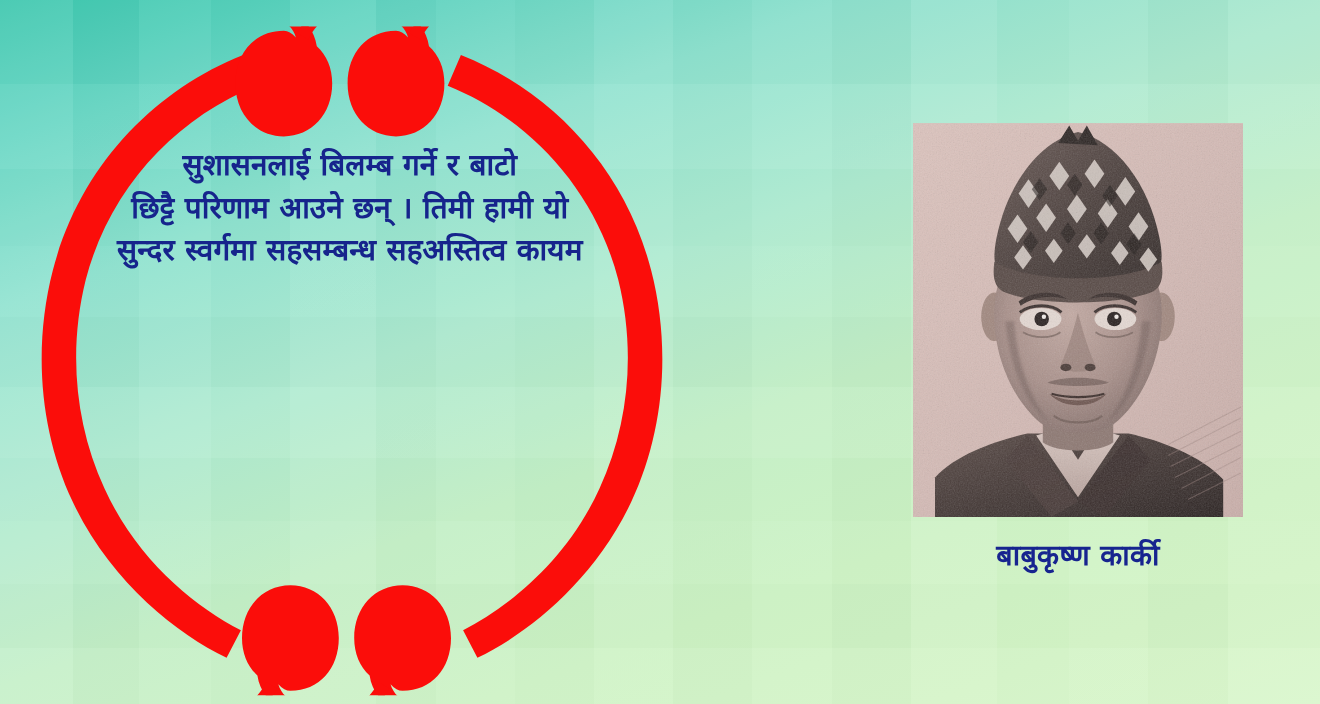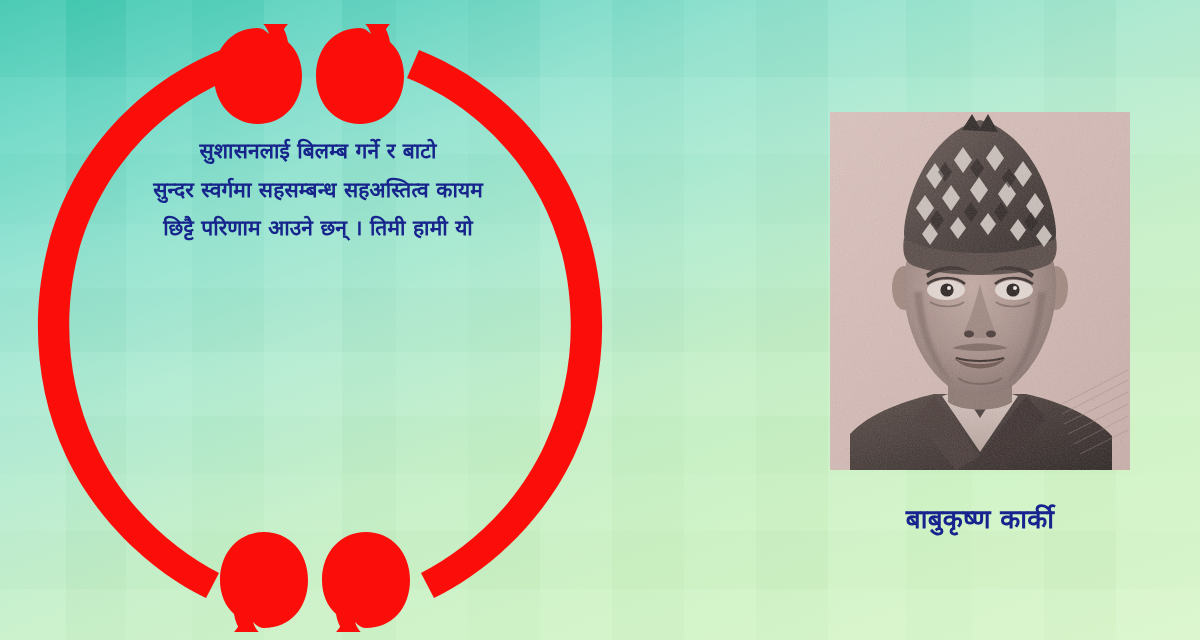--- a/index.html
+++ b/index.html
@@ -87,21 +87,21 @@
   #quote-close { left: 212px; top: 512px; }
 
   
   #quote-text {
     position: absolute;
     left: 78px;
     top: 132px;
     width: 480px;
     text-align: center;
     font-family: "DejaVu Sans", sans-serif;
-    font-size: 21px;
+    font-size: 27px;
     font-weight: 700;
     line-height: 38.5px;
     color: #16248c;
     letter-spacing: .1px;
   }
   #quote-text .ln { display: block; white-space: nowrap; }
 
   
   #portrait-wrap {
     position: absolute;
@@ -124,21 +124,20 @@
     left: 830px;
     top: 486px;
     width: 300px;
     text-align: center;
     font-family: "DejaVu Sans", sans-serif;
     font-size: 26px;
     font-weight: 700;
     color: #17248f;
     letter-spacing: .3px;
     white-space: nowrap;
-    margin-top: 14px;
   }
 </style>
 </head>
 <body>
 
 <div id="poster">
 
   <div id="mosaic"></div>
 
   <svg id="ring" viewBox="0 0 640 640">
@@ -216,22 +215,22 @@
                L 140 -6
                C 148 -6, 156 0, 159 10
                C 155 6, 152 4, 148 4 Z"></path>
       <path fill="#fb0d0a" d="M 58 6 C 70 -14, 86 -26, 100 -26 L 100 -12 C 88 -12, 76 -4, 68 12 Z"></path>
       <path fill="#fb0d0a" d="M 160 6 C 172 -14, 188 -26, 200 -26 L 200 -12 C 190 -12, 178 -4, 170 12 Z"></path>
     </g>
   </svg>
 
   <div id="quote-text">
     <span class="ln">सुशासनलाई बिलम्ब गर्ने र बाटो</span>
+    <span class="ln">छिट्टै परिणाम आउने छन् । तिमी हामी यो</span>
     <span class="ln">सुन्दर स्वर्गमा सहसम्बन्ध सहअस्तित्व कायम</span>
-    <span class="ln">छिट्टै परिणाम आउने छन् । तिमी हामी यो</span>
   </div>
 
   <div id="portrait-wrap">
     <div id="portrait">
       <svg viewBox="0 0 300 358" preserveAspectRatio="none">
         <defs>
           <linearGradient id="bgTone" x1="0" y1="0" x2="1" y2="1">
             <stop offset="0" stop-color="#dcc3bd"></stop>
             <stop offset=".55" stop-color="#d3b9b4"></stop>
             <stop offset="1" stop-color="#c9aea9"></stop>

